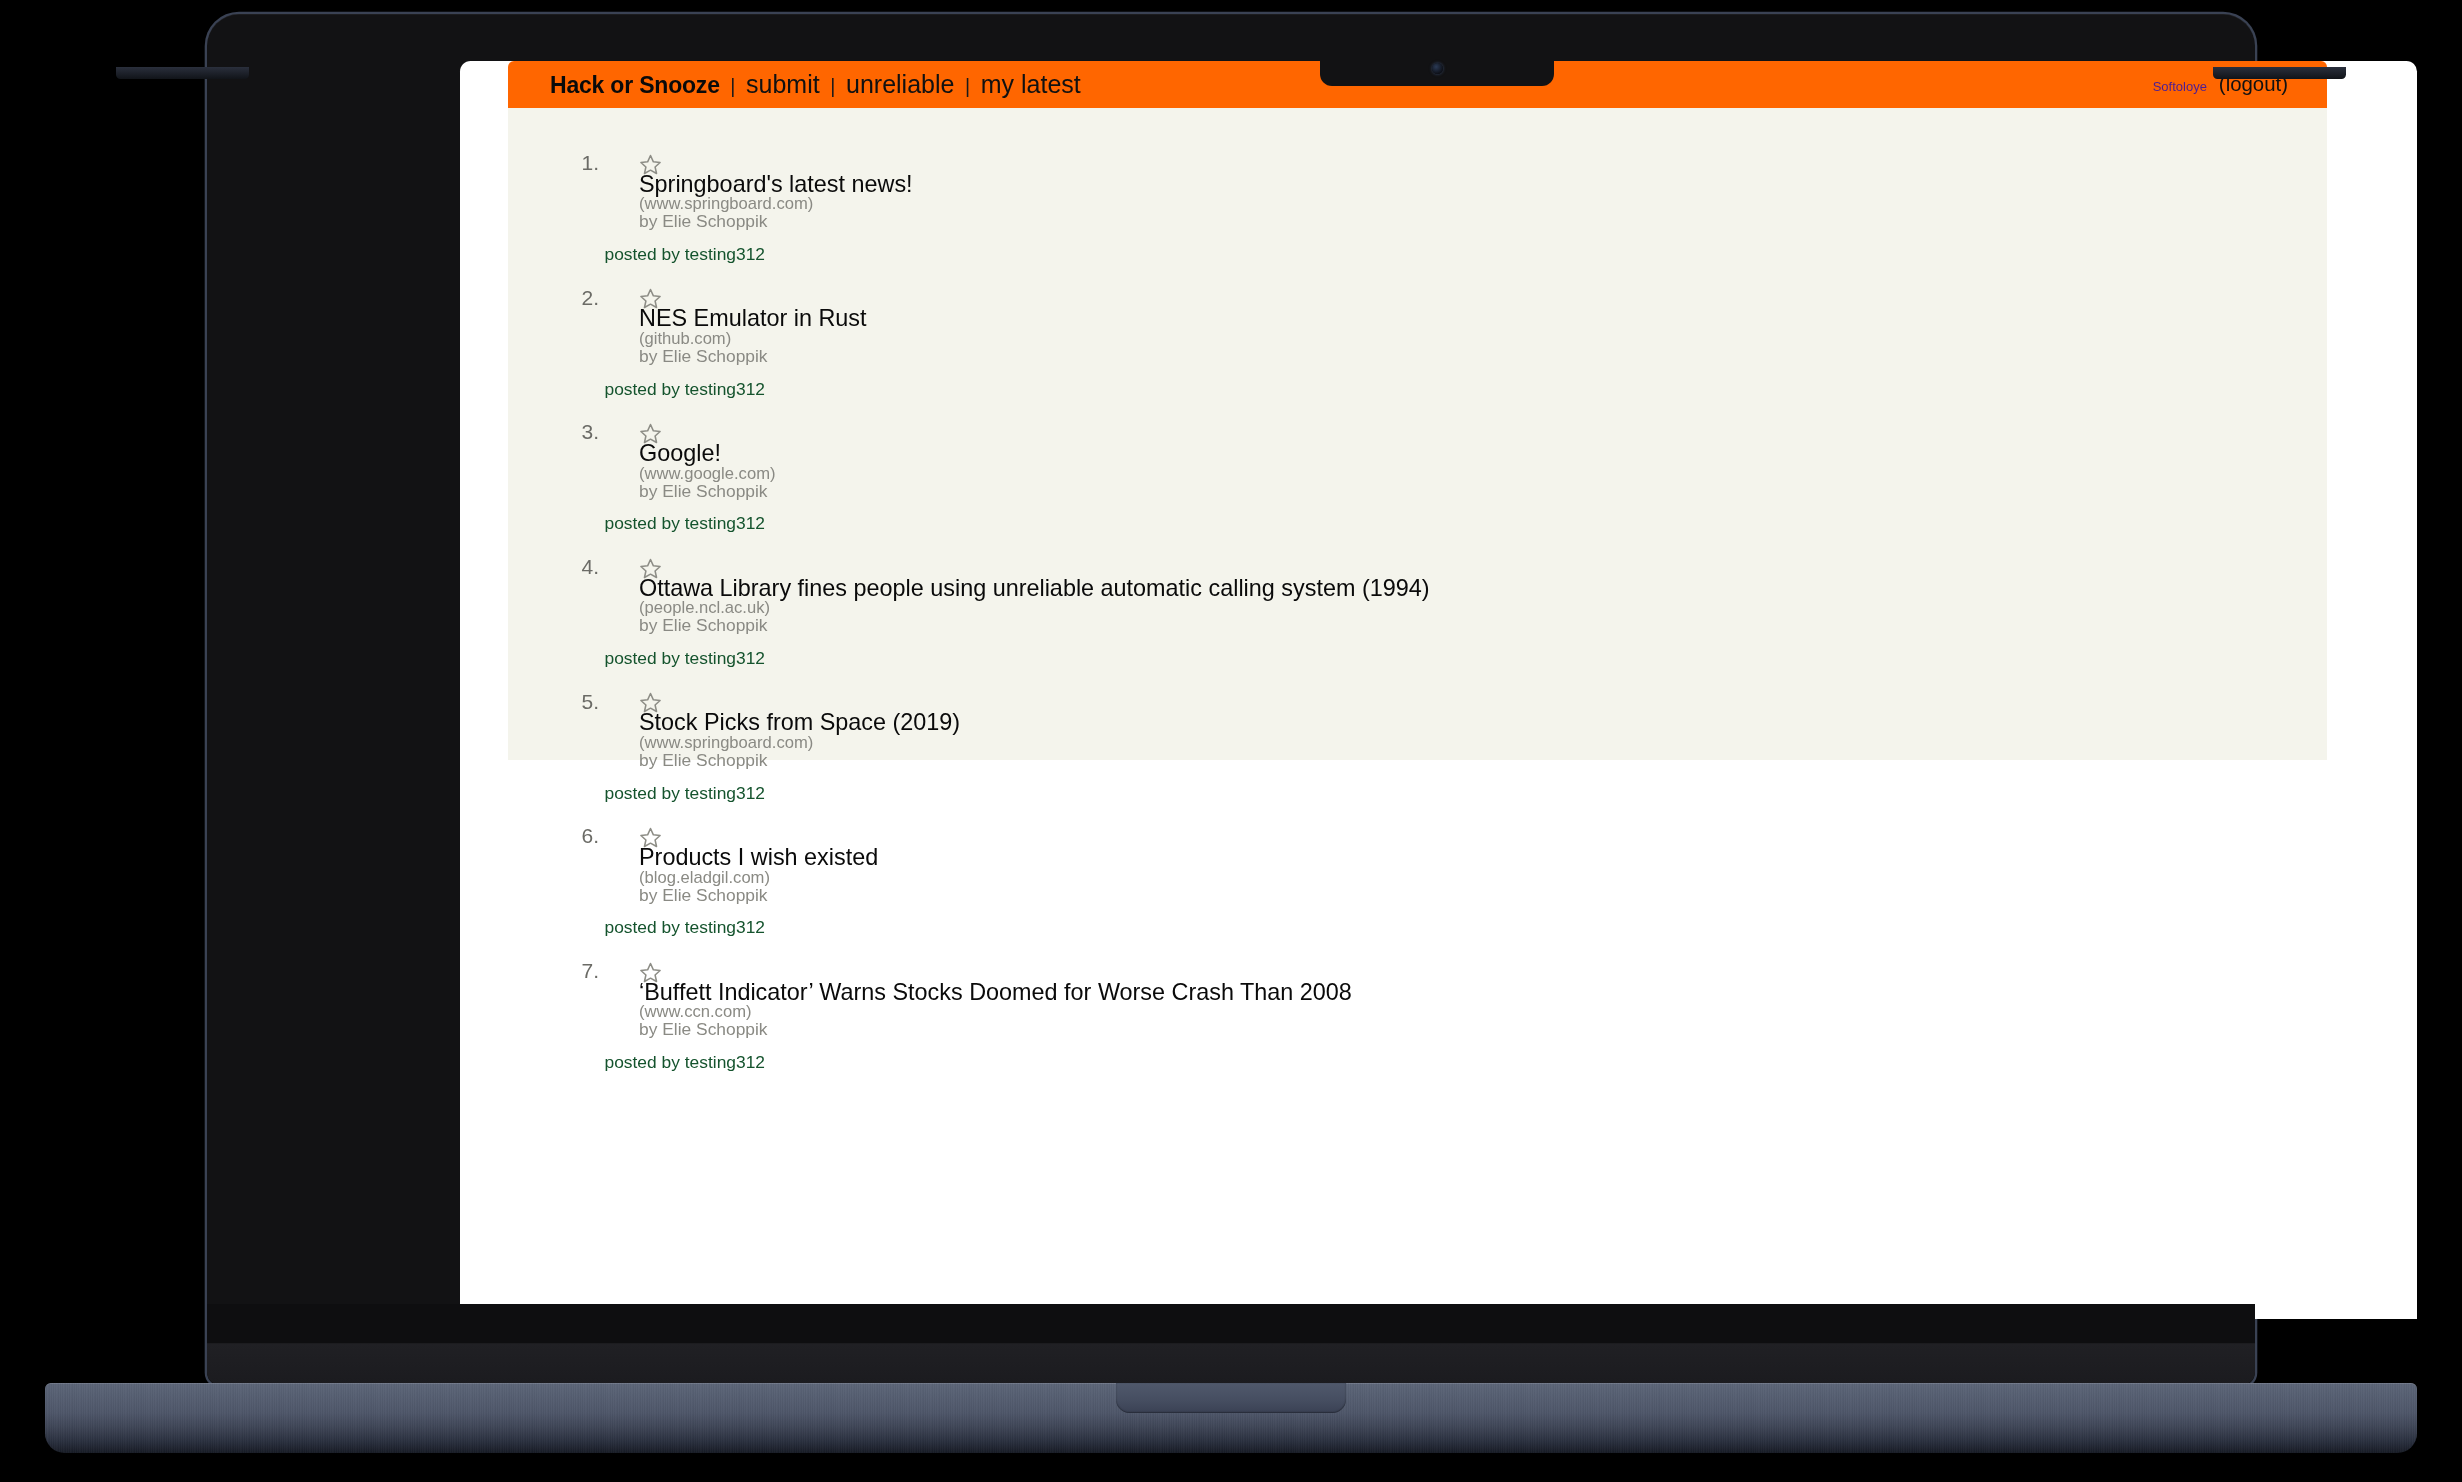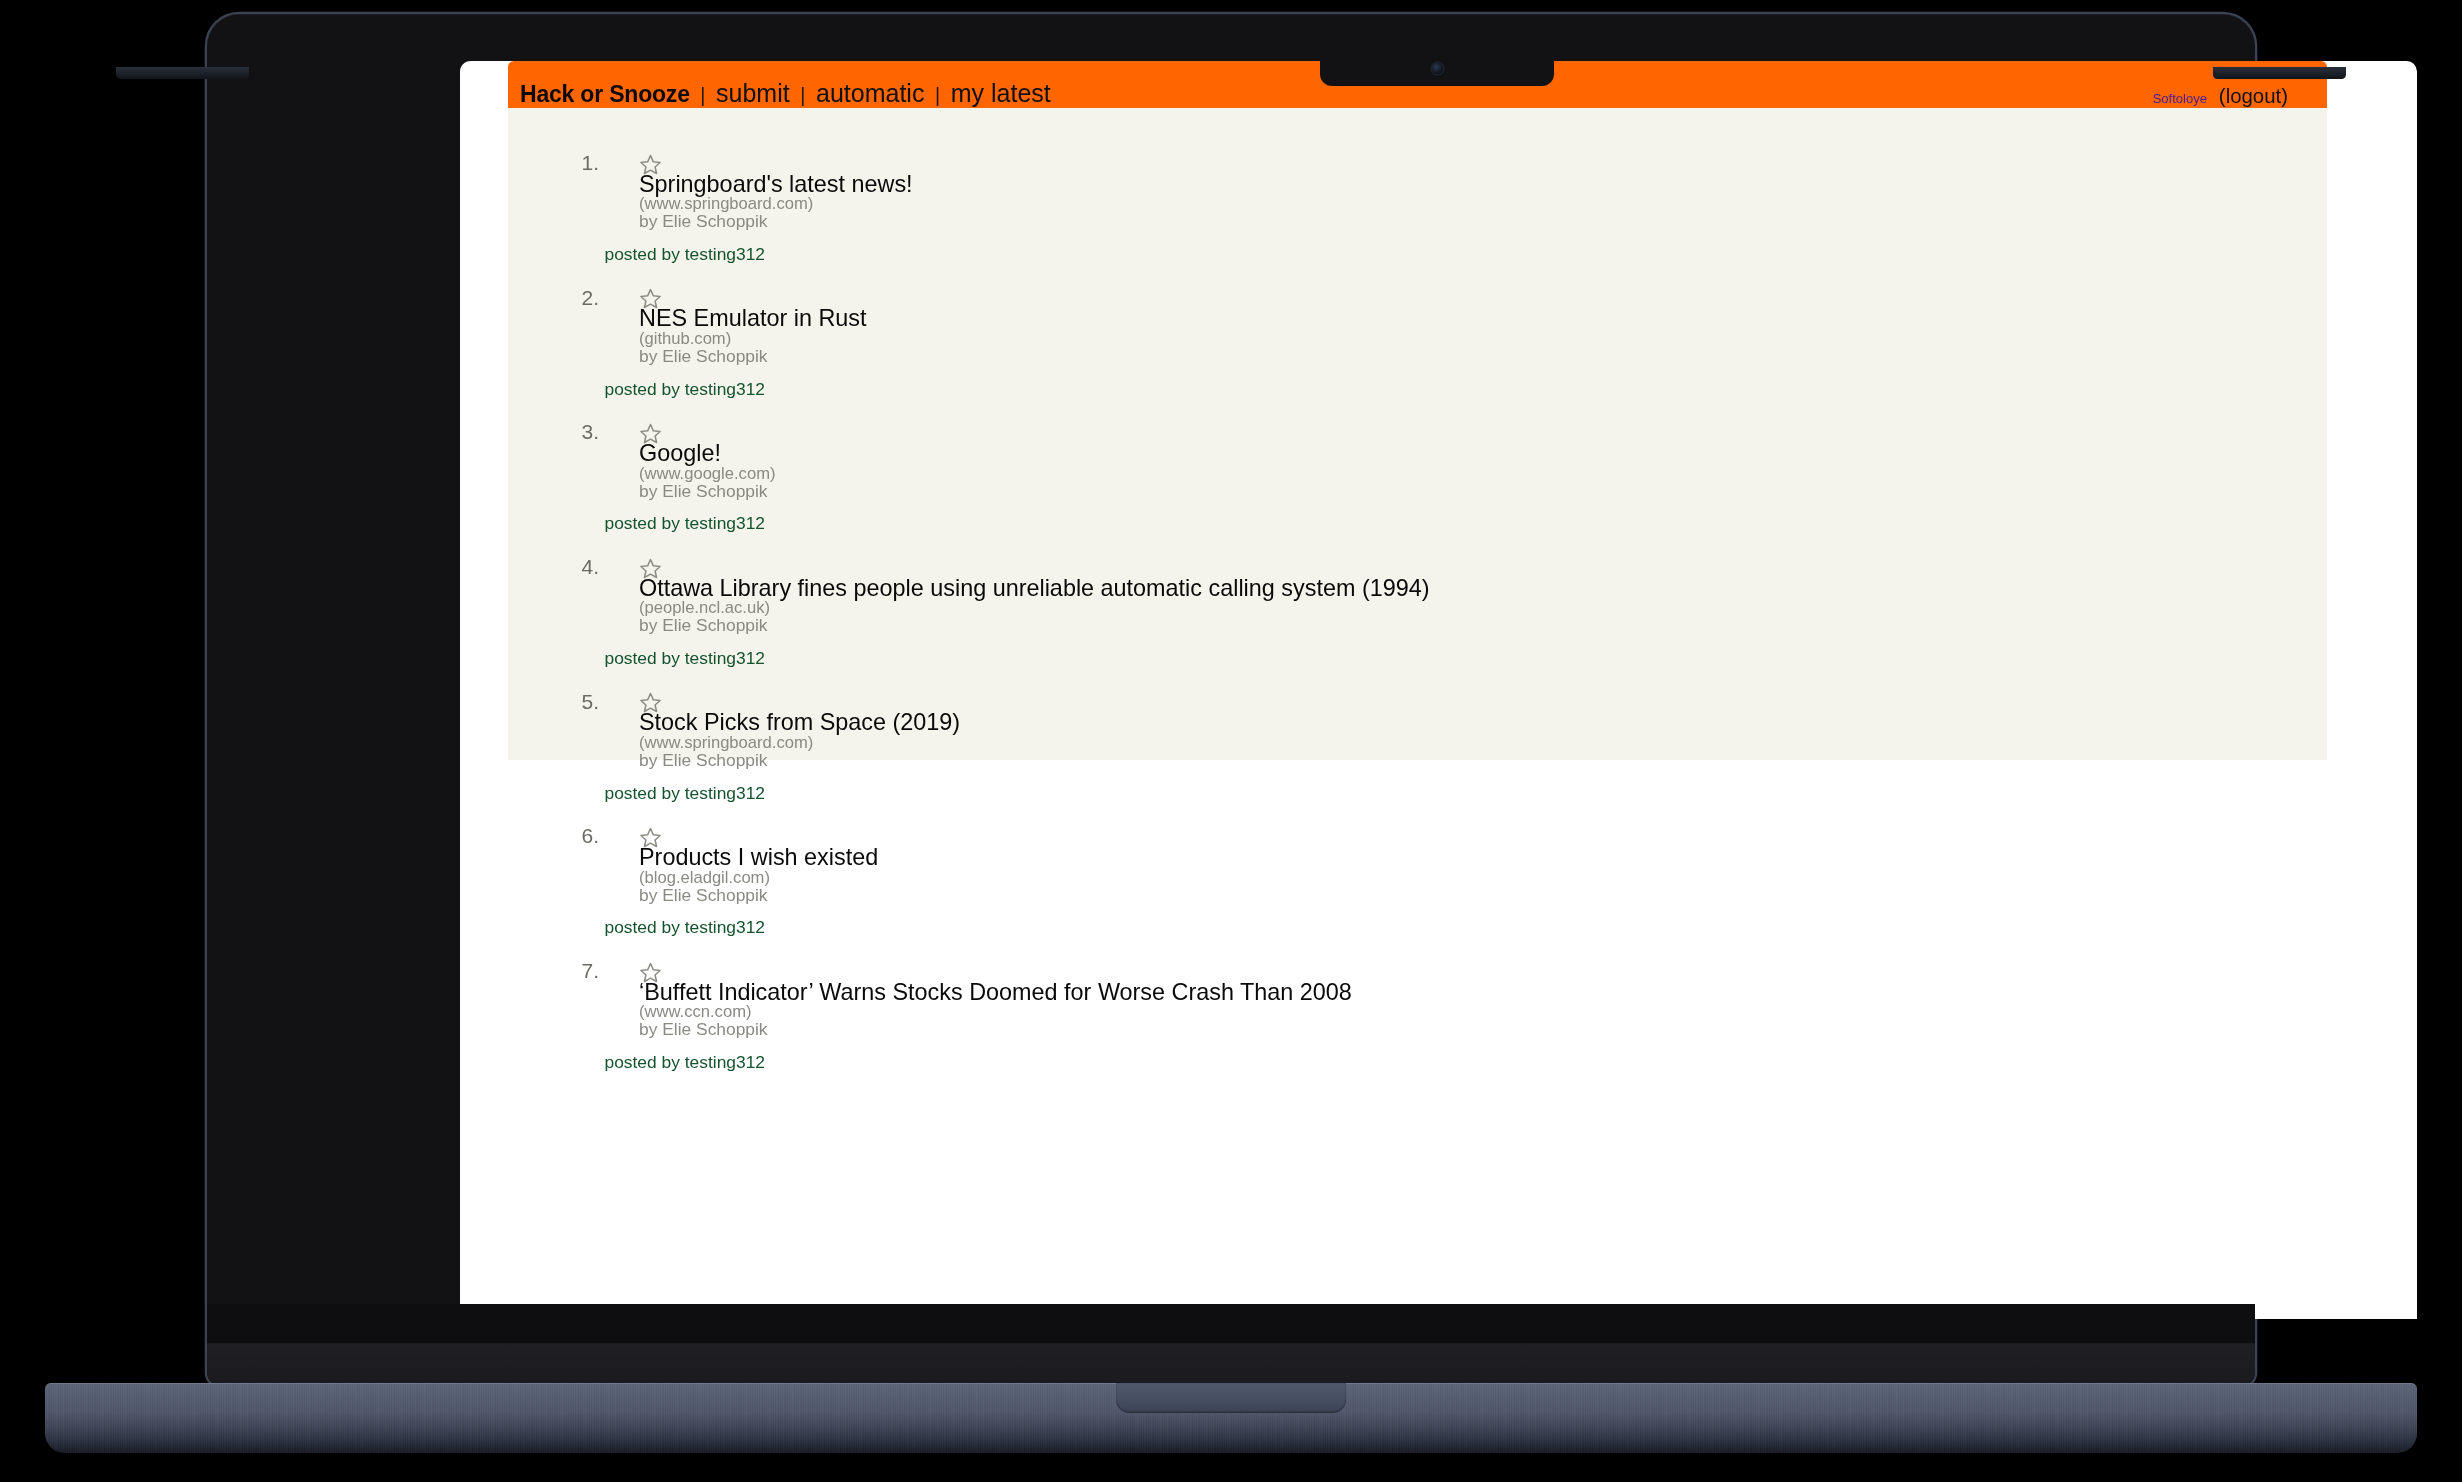--- a/index.html
+++ b/index.html
@@ -140,22 +140,22 @@
     height: 699px;
   }
 
   
   #navbar {
     width: 100%;
     height: 47px;
     background: #ff6600;
     border-radius: 6px 6px 0 0;
     display: flex;
-    align-items: flex-end;
-    padding: 0 39px 0 12px;
+    align-items: center;
+    padding: 0 39px 0 42px;
   }
   #nav-left {
     display: flex;
     align-items: baseline;
     gap: 0;
     flex: 1;
   }
   #nav-brand {
     font-size: 23px;
     font-weight: bold;
@@ -273,21 +273,21 @@
     <div id="screen">
 
       <div id="page-content">
 
         <nav id="navbar">
           <div id="nav-left">
             <span id="nav-brand">Hack or Snooze</span>
             <span class="nav-sep">|</span>
             <span class="nav-link">submit</span>
             <span class="nav-sep">|</span>
-            <span class="nav-link">automatic</span>
+            <span class="nav-link">unreliable</span>
             <span class="nav-sep">|</span>
             <span class="nav-link">my latest</span>
           </div>
           <div id="nav-right">
             <span id="nav-user">Softoloye</span>
             <span id="nav-logout">(logout)</span>
           </div>
         </nav>
 
         <div id="stories-area">

